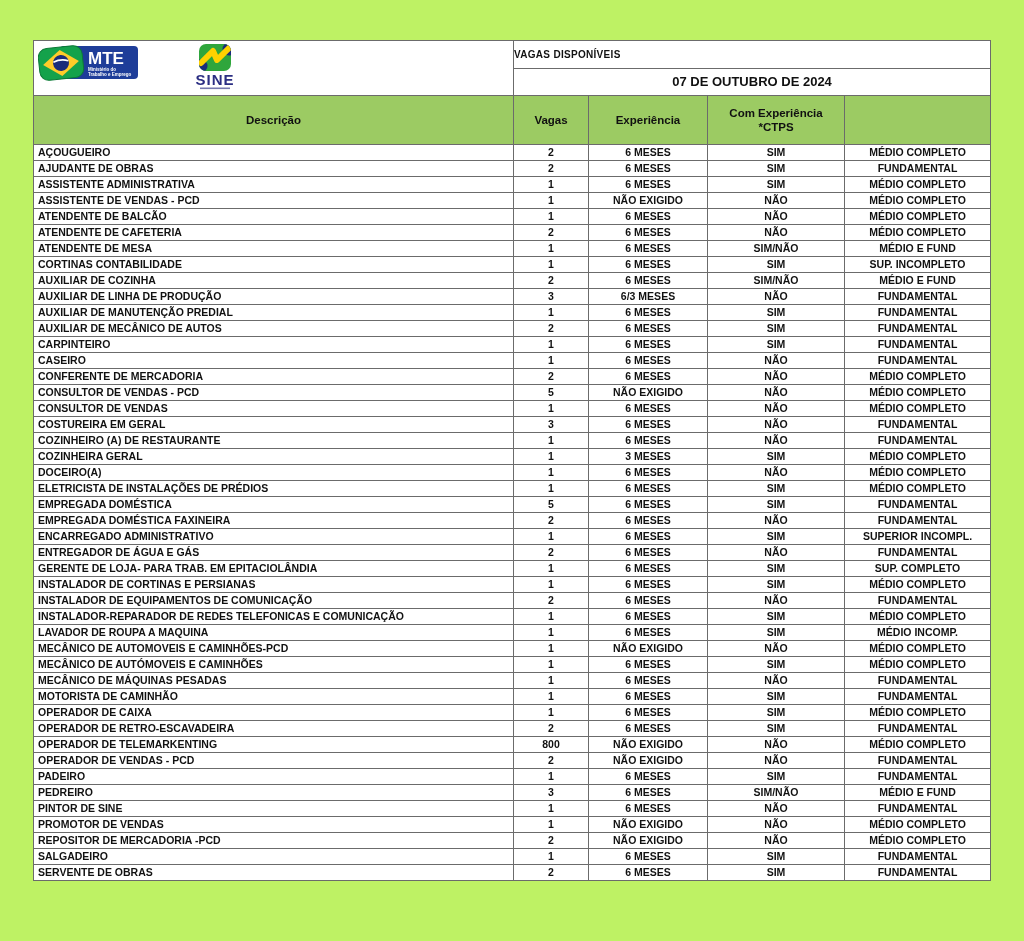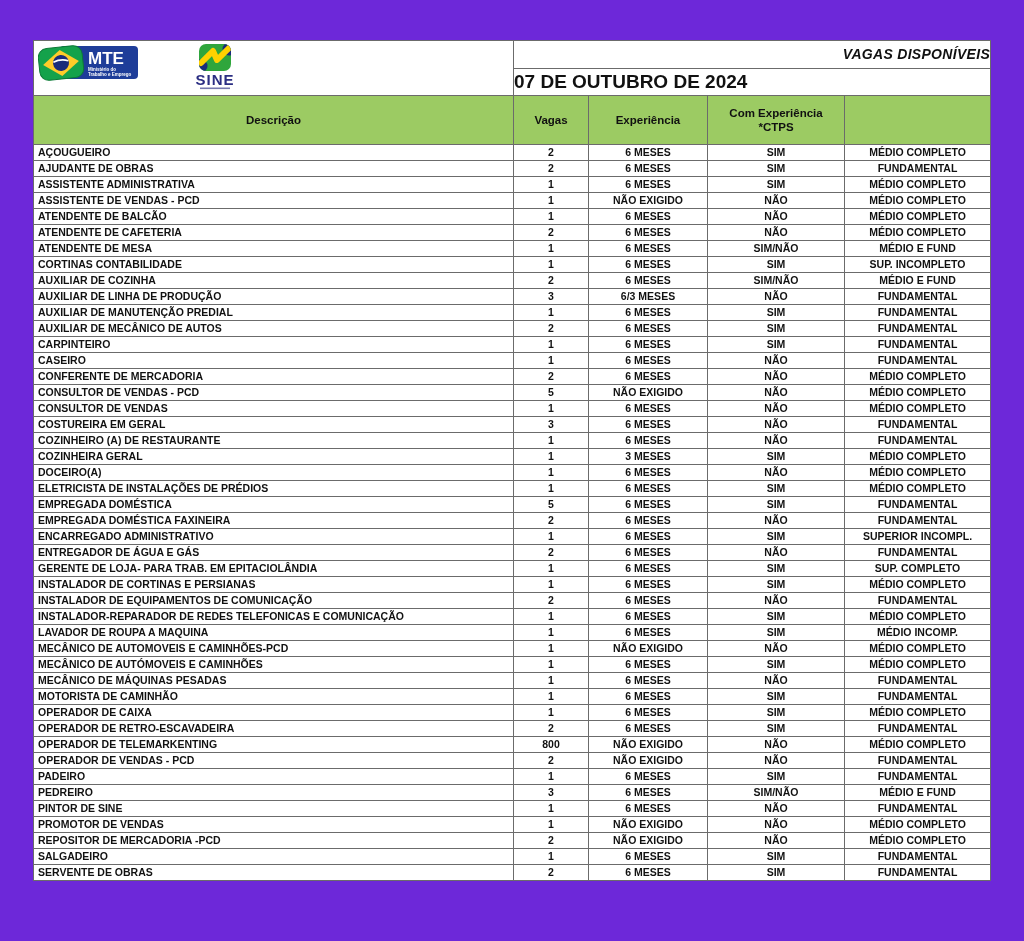--- a/index.html
+++ b/index.html
@@ -1,50 +1,50 @@
 <!DOCTYPE html>
 <html lang="pt-BR"><head>
 <meta charset="utf-8">
 <style>
   html,body{margin:0;padding:0;background:#ffffff;}
   .page{
     position:relative;
     width:1024px;height:941px;
-    background:#6d28d9;
+    background:#bef264;
     font-family:"Liberation Sans", sans-serif;
     color:#111;
   }
   table.vagas{
     position:absolute;left:33px;top:40px;
     width:957px;
     border-collapse:collapse;
     table-layout:fixed;
   }
   table.vagas td, table.vagas th{
     border:1px solid #6b6b6b;
     padding:0;
     font-weight:bold;
     overflow:hidden;
     white-space:nowrap;
   }
   
   td.title-cell{
     height:24px;
-    text-align:right;
+    text-align:left;
     vertical-align:middle;
-    font-size:14px;
+    font-size:10px;
     letter-spacing:.3px;
     border:1px solid #4a4a4a;
     background:#fff;
-    font-style:italic;
   }
   td.date-cell{
     height:24px;
+    text-align:center;
     vertical-align:middle;
-    font-size:19px;
+    font-size:13px;
     border:1px solid #4a4a4a;
     background:#fff;
   }
   td.logo-cell{
     background:#fff;
     vertical-align:middle;
     border:1px solid #6b6b6b;
     border-left:none;
   }
   .logo-row{display:flex;align-items:flex-start;gap:46px;padding:2px 0 0 4px;}

